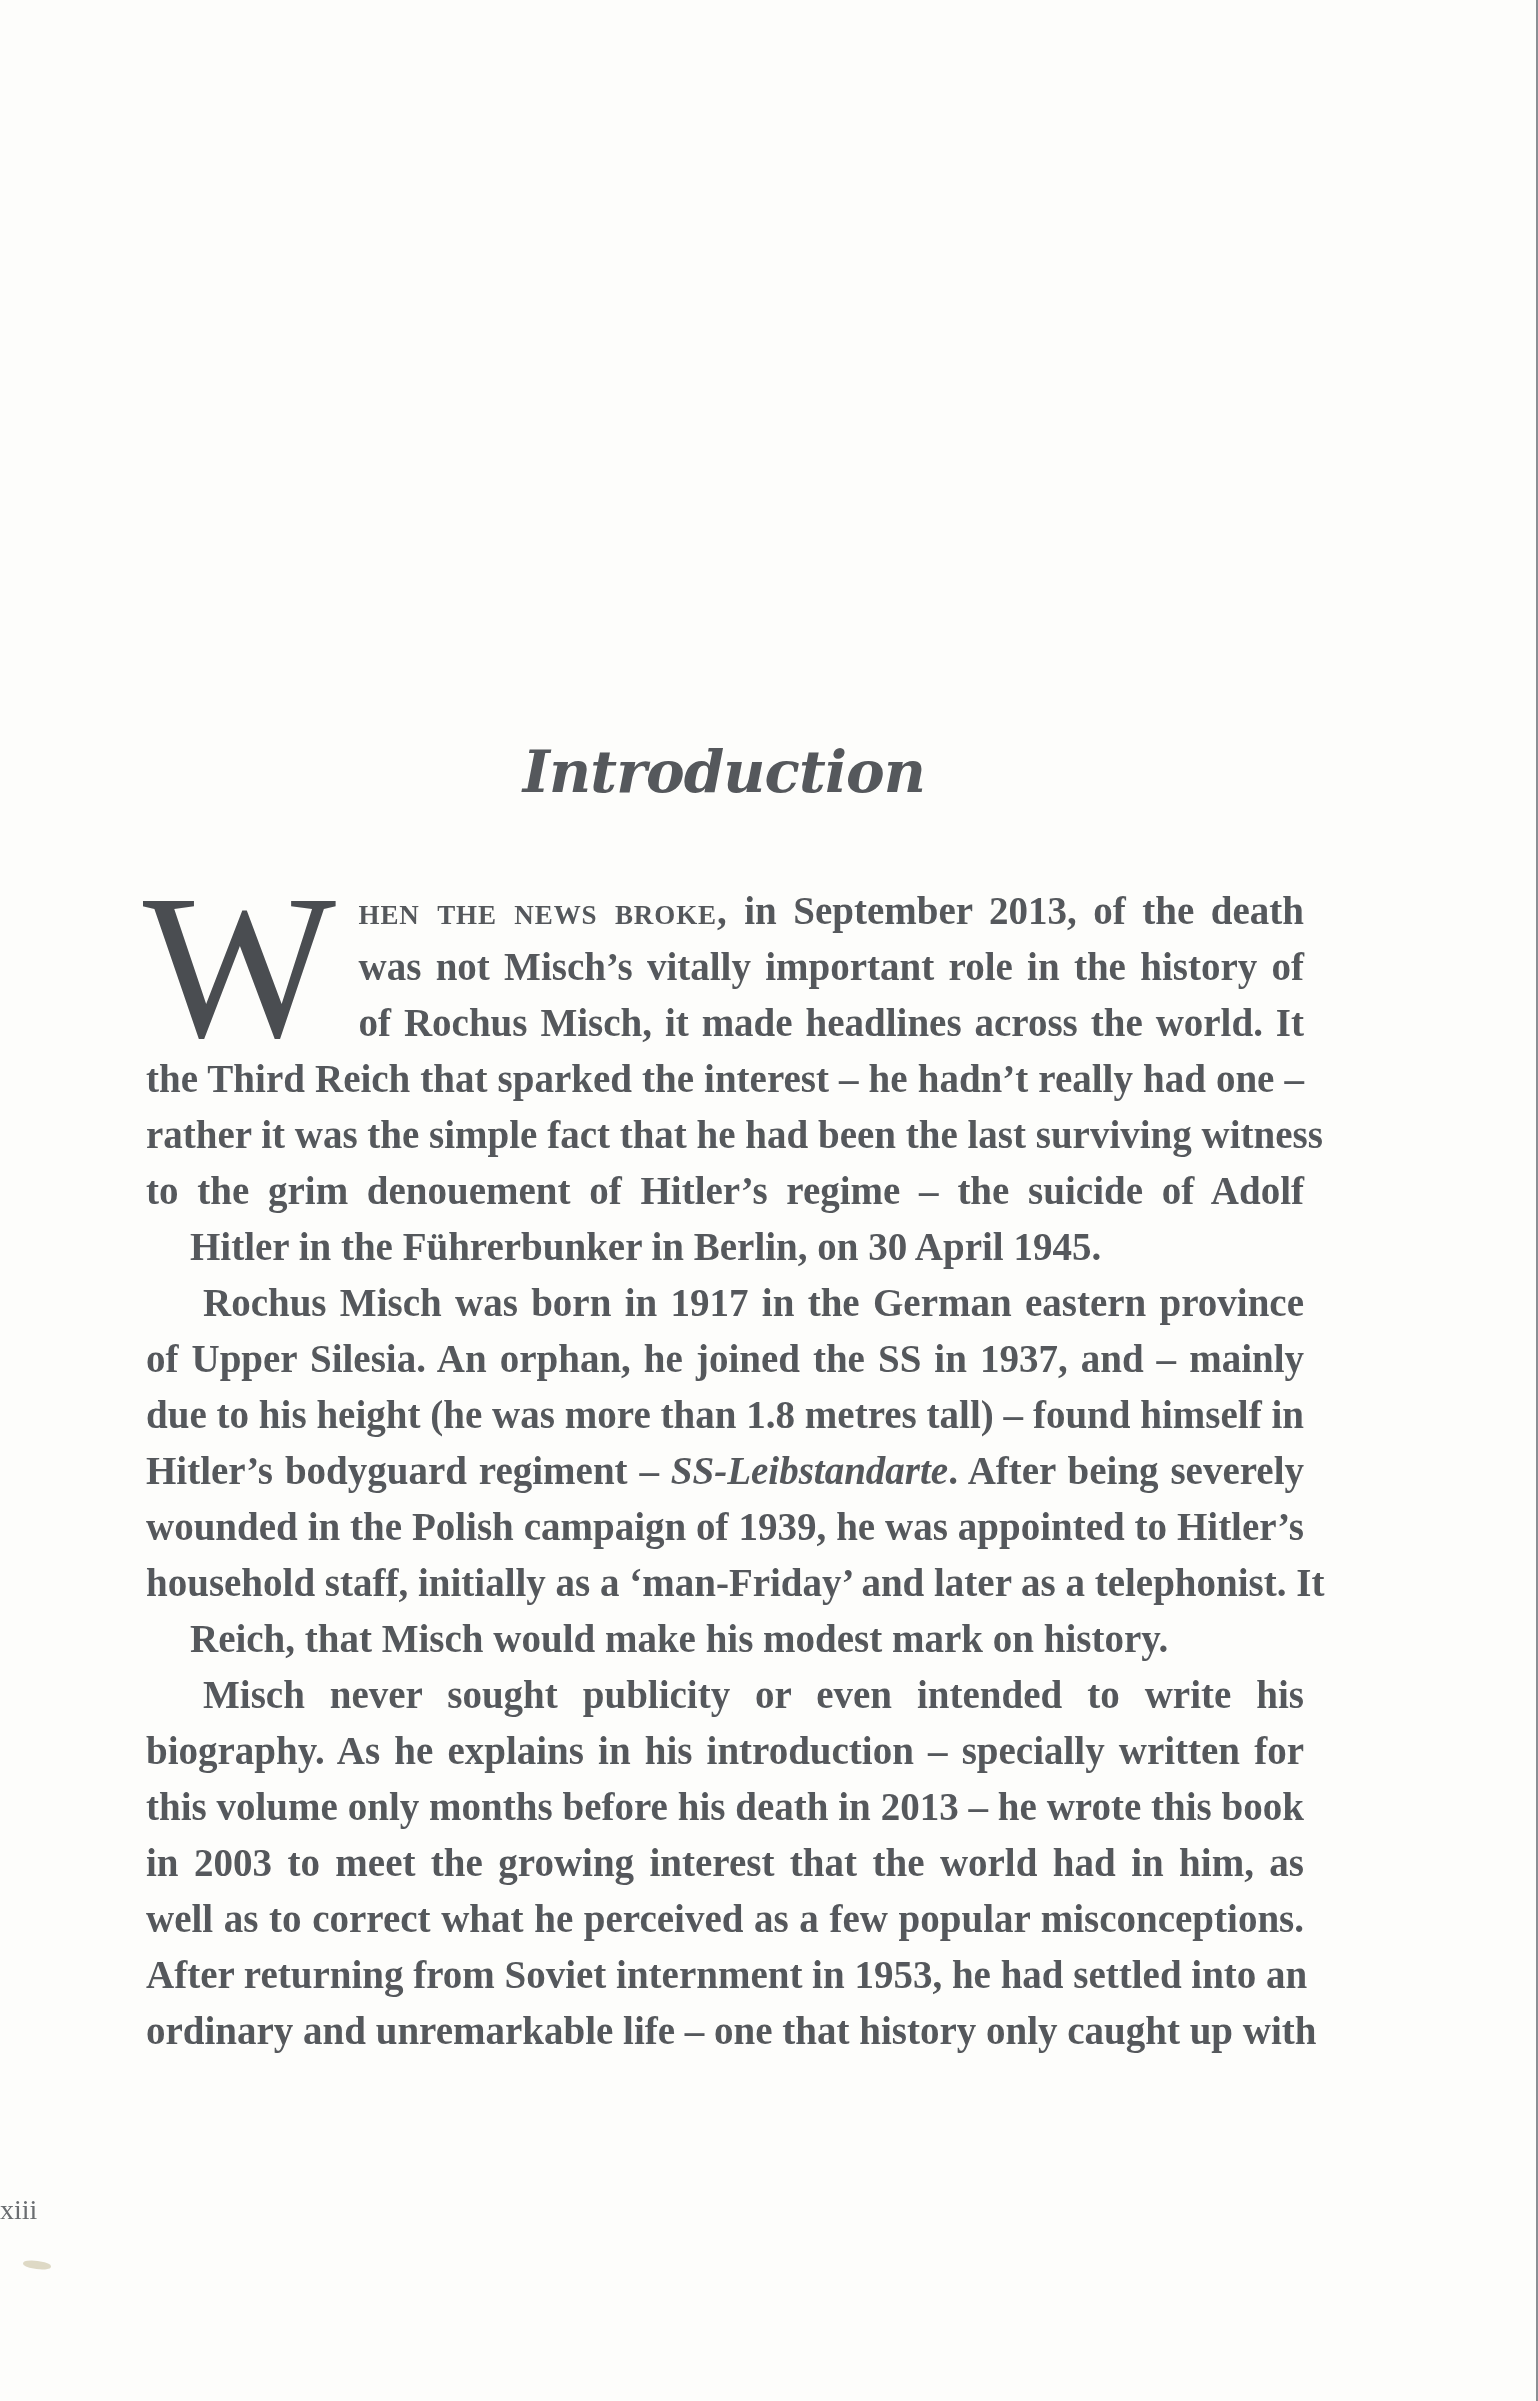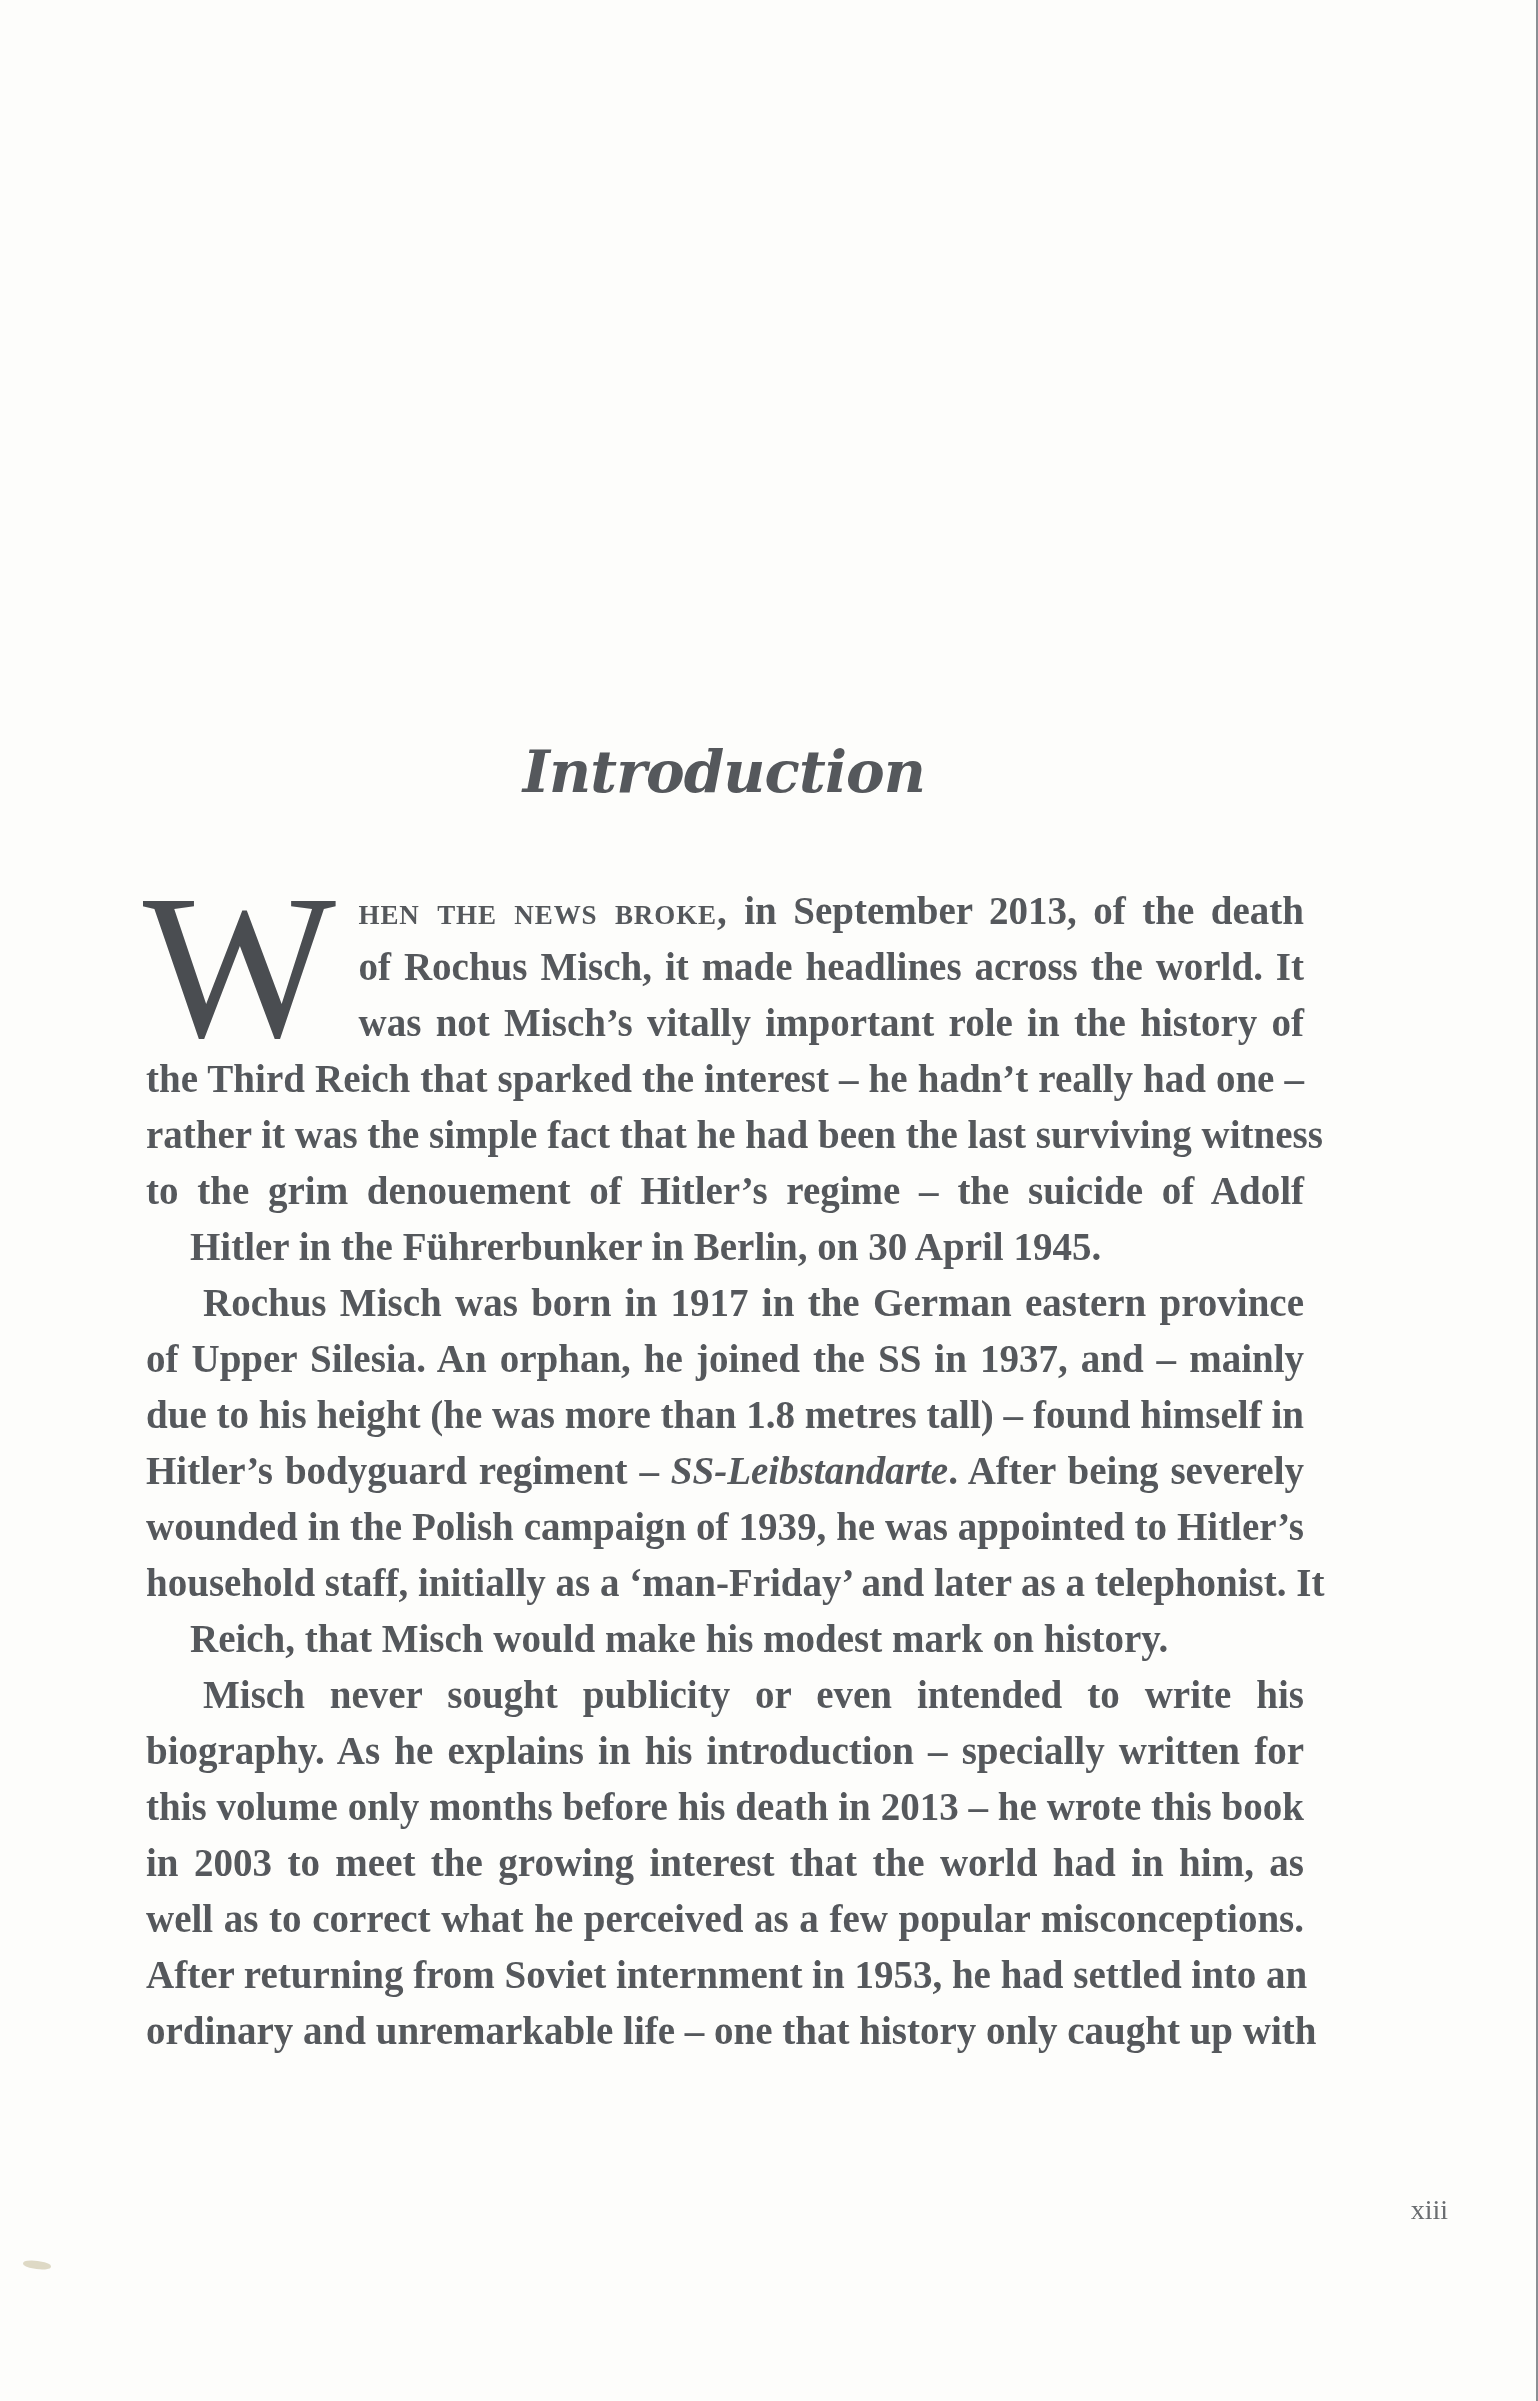--- a/index.html
+++ b/index.html
@@ -34,37 +34,37 @@
   .indent { padding-left: 57px; }
   .drop {
     float: left; width: 216px; height: 159px; margin-right: 0;
     font-family: "Liberation Serif", serif; font-size: 205px; line-height: 159px;
     color: #4a4d51; margin-top: 3.5px; margin-left: -3.5px;
     overflow: hidden;
   }
   .sc { font-variant: small-caps; letter-spacing: 0.9px; }
   .it { font-style: italic; }
   .folio {
-    position: absolute; left: 0; width: 1448px; top: 2194px; text-align: right;
+    position: absolute; left: 0; width: 1448px; top: 2194px; text-align: left;
     font-family: "Liberation Serif", serif; font-size: 28px; color: #6a6d70;
   }
 </style>
 </head>
 <body>
 
 <div class="edge"></div>
 <div class="smudge"></div>
 
 <h1 class="title" style="margin:0;font-weight:bold;">Introduction</h1>
 
 <div class="text">
   <span class="drop">W</span>
   <span class="line"><span class="sc">hen the news broke,</span><span> in September 2013, of the death</span></span>
+  <span class="line">was not Misch’s vitally important role in the history of</span>
   <span class="line">of Rochus Misch, it made headlines across the world. It</span>
-  <span class="line">was not Misch’s vitally important role in the history of</span>
   <span class="line" style="clear:left;">the Third Reich that sparked the interest – he hadn’t really had one –</span>
   <span class="line">rather it was the simple fact that he had been the last surviving witness</span>
   <span class="line">to the grim denouement of Hitler’s regime – the suicide of Adolf</span>
   <span class="line last">Hitler in the Führerbunker in Berlin, on 30 April 1945.</span>
 
   <span class="line indent">Rochus Misch was born in 1917 in the German eastern province</span>
   <span class="line">of Upper Silesia. An orphan, he joined the SS in 1937, and – mainly</span>
   <span class="line">due to his height (he was more than 1.8 metres tall) – found himself in</span>
   <span class="line"><span>Hitler’s bodyguard regiment – </span><span class="it">SS-Leibstandarte</span><span>. After being severely</span></span>
   <span class="line">wounded in the Polish campaign of 1939, he was appointed to Hitler’s</span>

